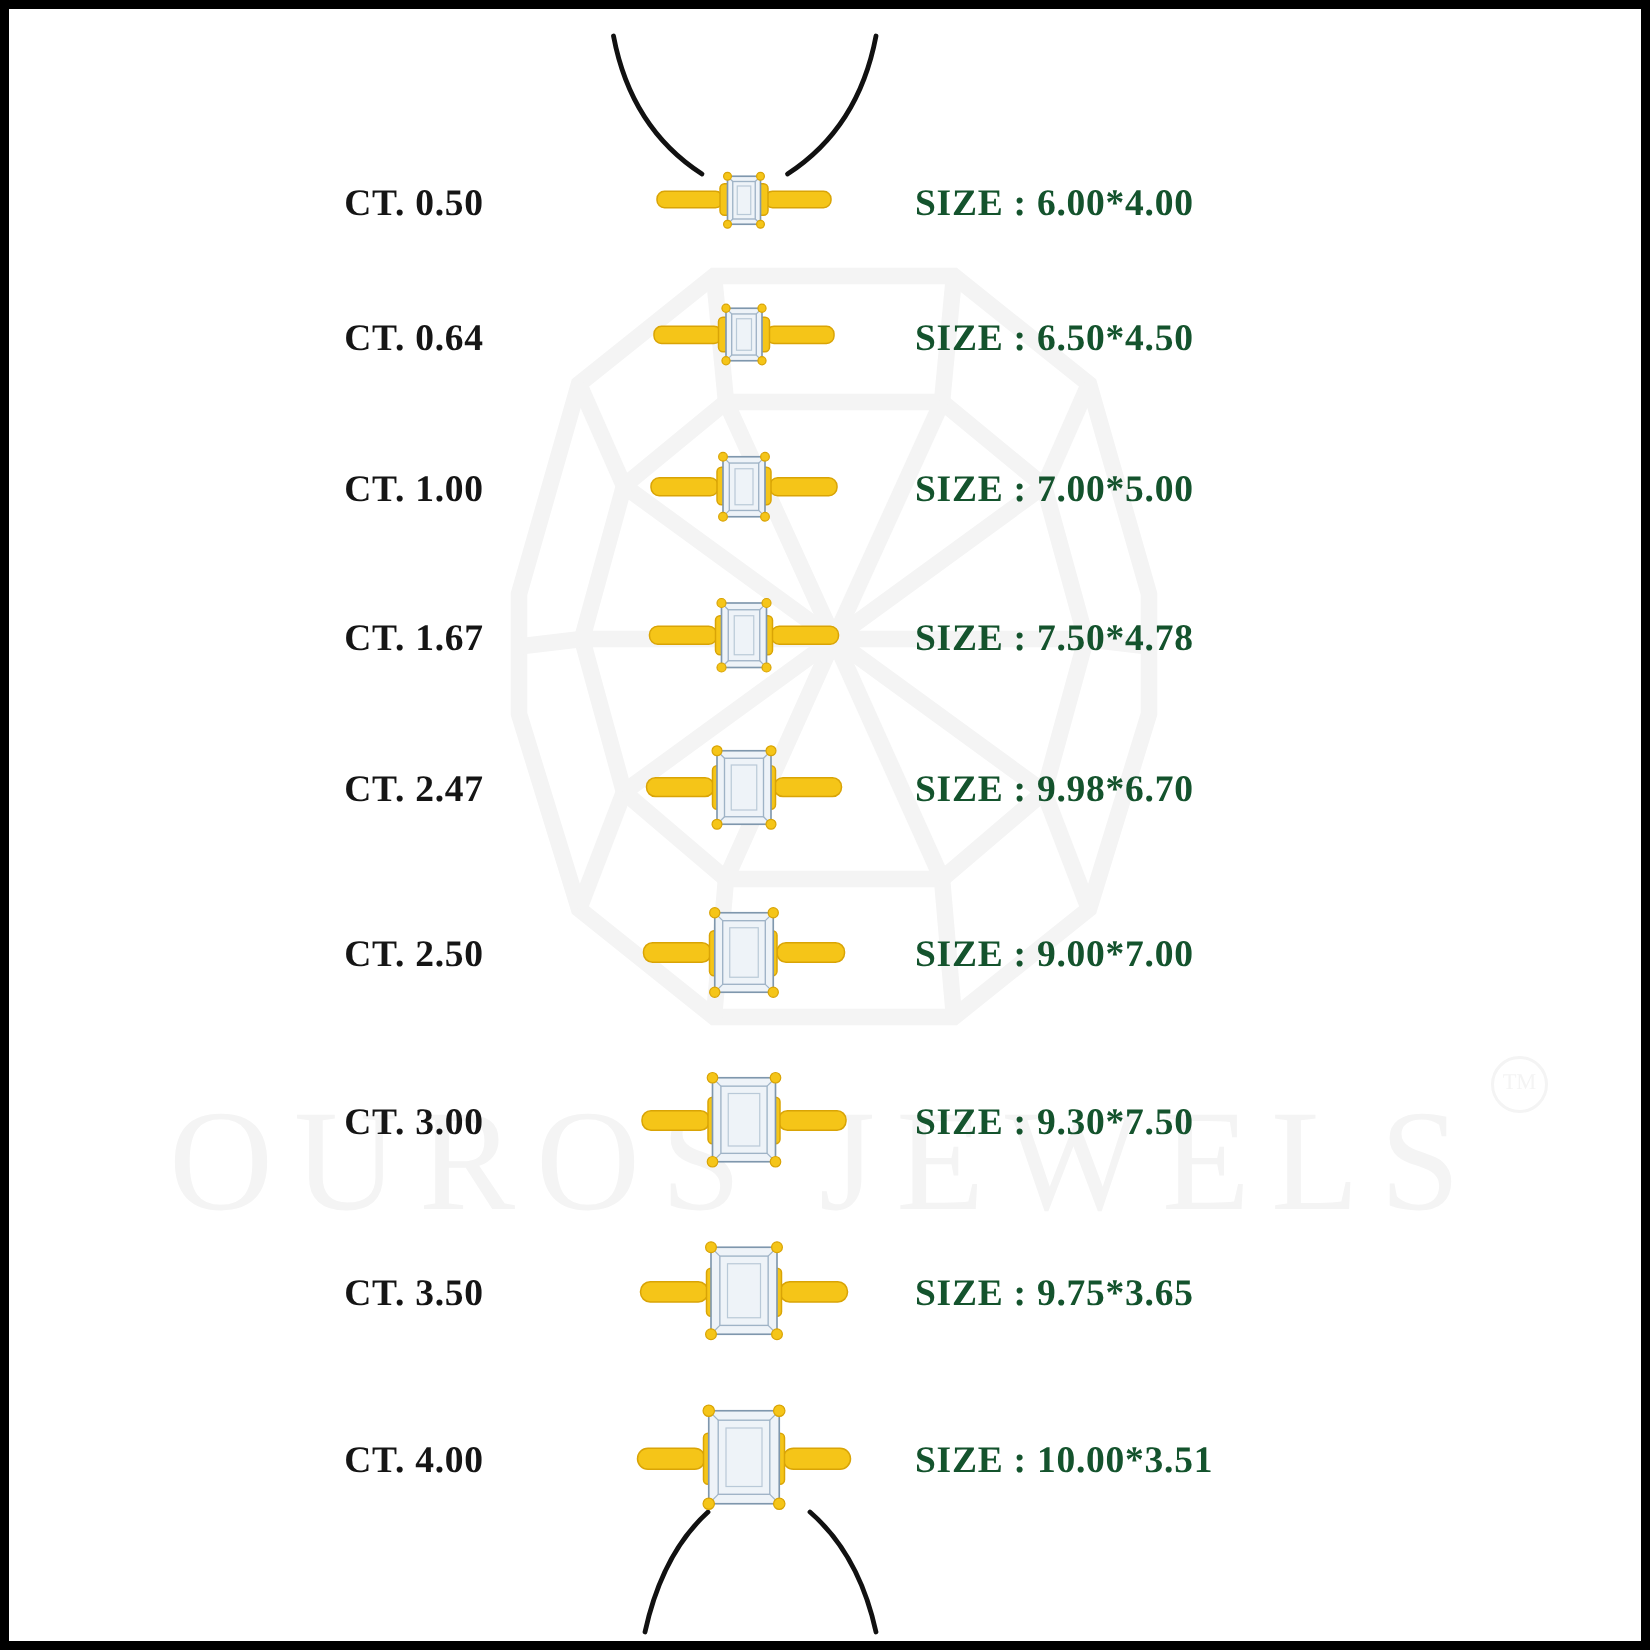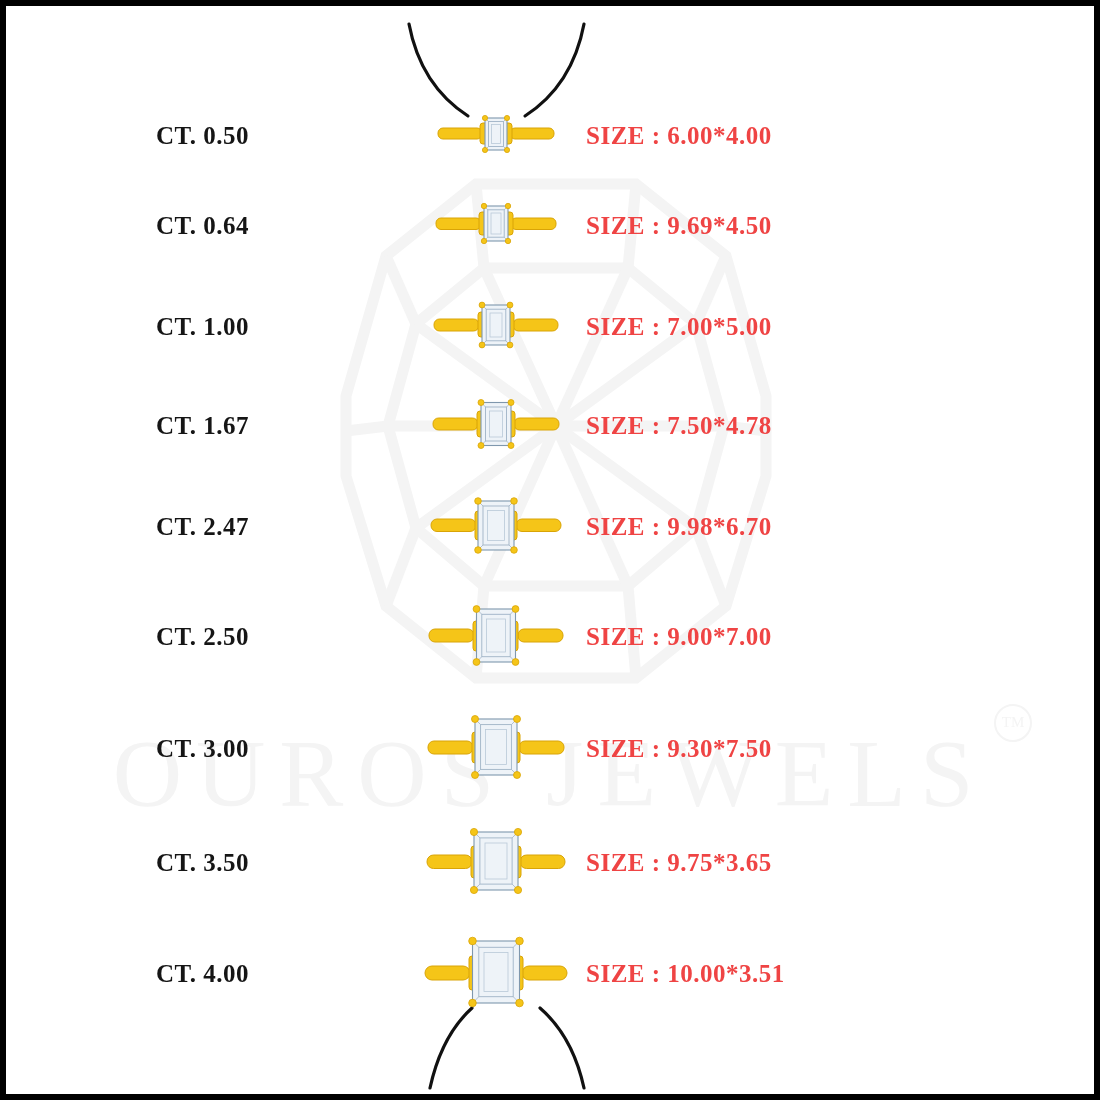--- a/index.html
+++ b/index.html
@@ -69,35 +69,35 @@
   .row {
     position: absolute;
     left: 0;
     right: 0;
     height: 0;
   }
   .ct-label {
     position: absolute;
     left: 150px;
     width: 240px;
-    text-align: left;
+    text-align: center;
     transform: translateY(-50%);
     font-size: 25px;
     font-weight: bold;
     color: #151515;
     letter-spacing: 0.5px;
     white-space: nowrap;
   }
   .size-label {
     position: absolute;
-    left: 580px;
+    left: 604px;
     transform: translateY(-50%);
     font-size: 25px;
     font-weight: bold;
-    color: #ef4444;
+    color: #14532d;
     letter-spacing: 0.5px;
     white-space: nowrap;
   }
   .ring-cell {
     position: absolute;
     left: 490px;
     top: 0;
     width: 0;
     height: 0;
   }
@@ -199,21 +199,21 @@
               <line x1="50" y1="56" x2="53.8" y2="52.2" stroke="#9fb3c6" stroke-width="0.8"></line>
               <line x1="74" y1="56" x2="70.2" y2="52.2" stroke="#9fb3c6" stroke-width="0.8"></line>
               <circle cx="50" cy="21" r="2.7" fill="#f5c518" stroke="#d9a406" stroke-width="0.8"></circle>
               <circle cx="74" cy="21" r="2.7" fill="#f5c518" stroke="#d9a406" stroke-width="0.8"></circle>
               <circle cx="50" cy="56" r="2.7" fill="#f5c518" stroke="#d9a406" stroke-width="0.8"></circle>
               <circle cx="74" cy="56" r="2.7" fill="#f5c518" stroke="#d9a406" stroke-width="0.8"></circle>
             </g>
           </svg>
         </div>
       </div>
-      <div class="size-label">SIZE : 9.69*4.50</div>
+      <div class="size-label">SIZE : 6.50*4.50</div>
     </div>
 
     <div class="row" style="top:321px">
       <div class="ct-label">CT. 1.00</div>
       <div class="ring-cell">
         <div class="ring-wrap">
           <svg width="128" height="84" viewBox="0 0 128 84">
             <g>
               <rect x="2" y="36" width="45" height="12" rx="5.5" fill="#f5c518" stroke="#d9a406" stroke-width="1"></rect>
               <rect x="81" y="36" width="45" height="12" rx="5.5" fill="#f5c518" stroke="#d9a406" stroke-width="1"></rect>

